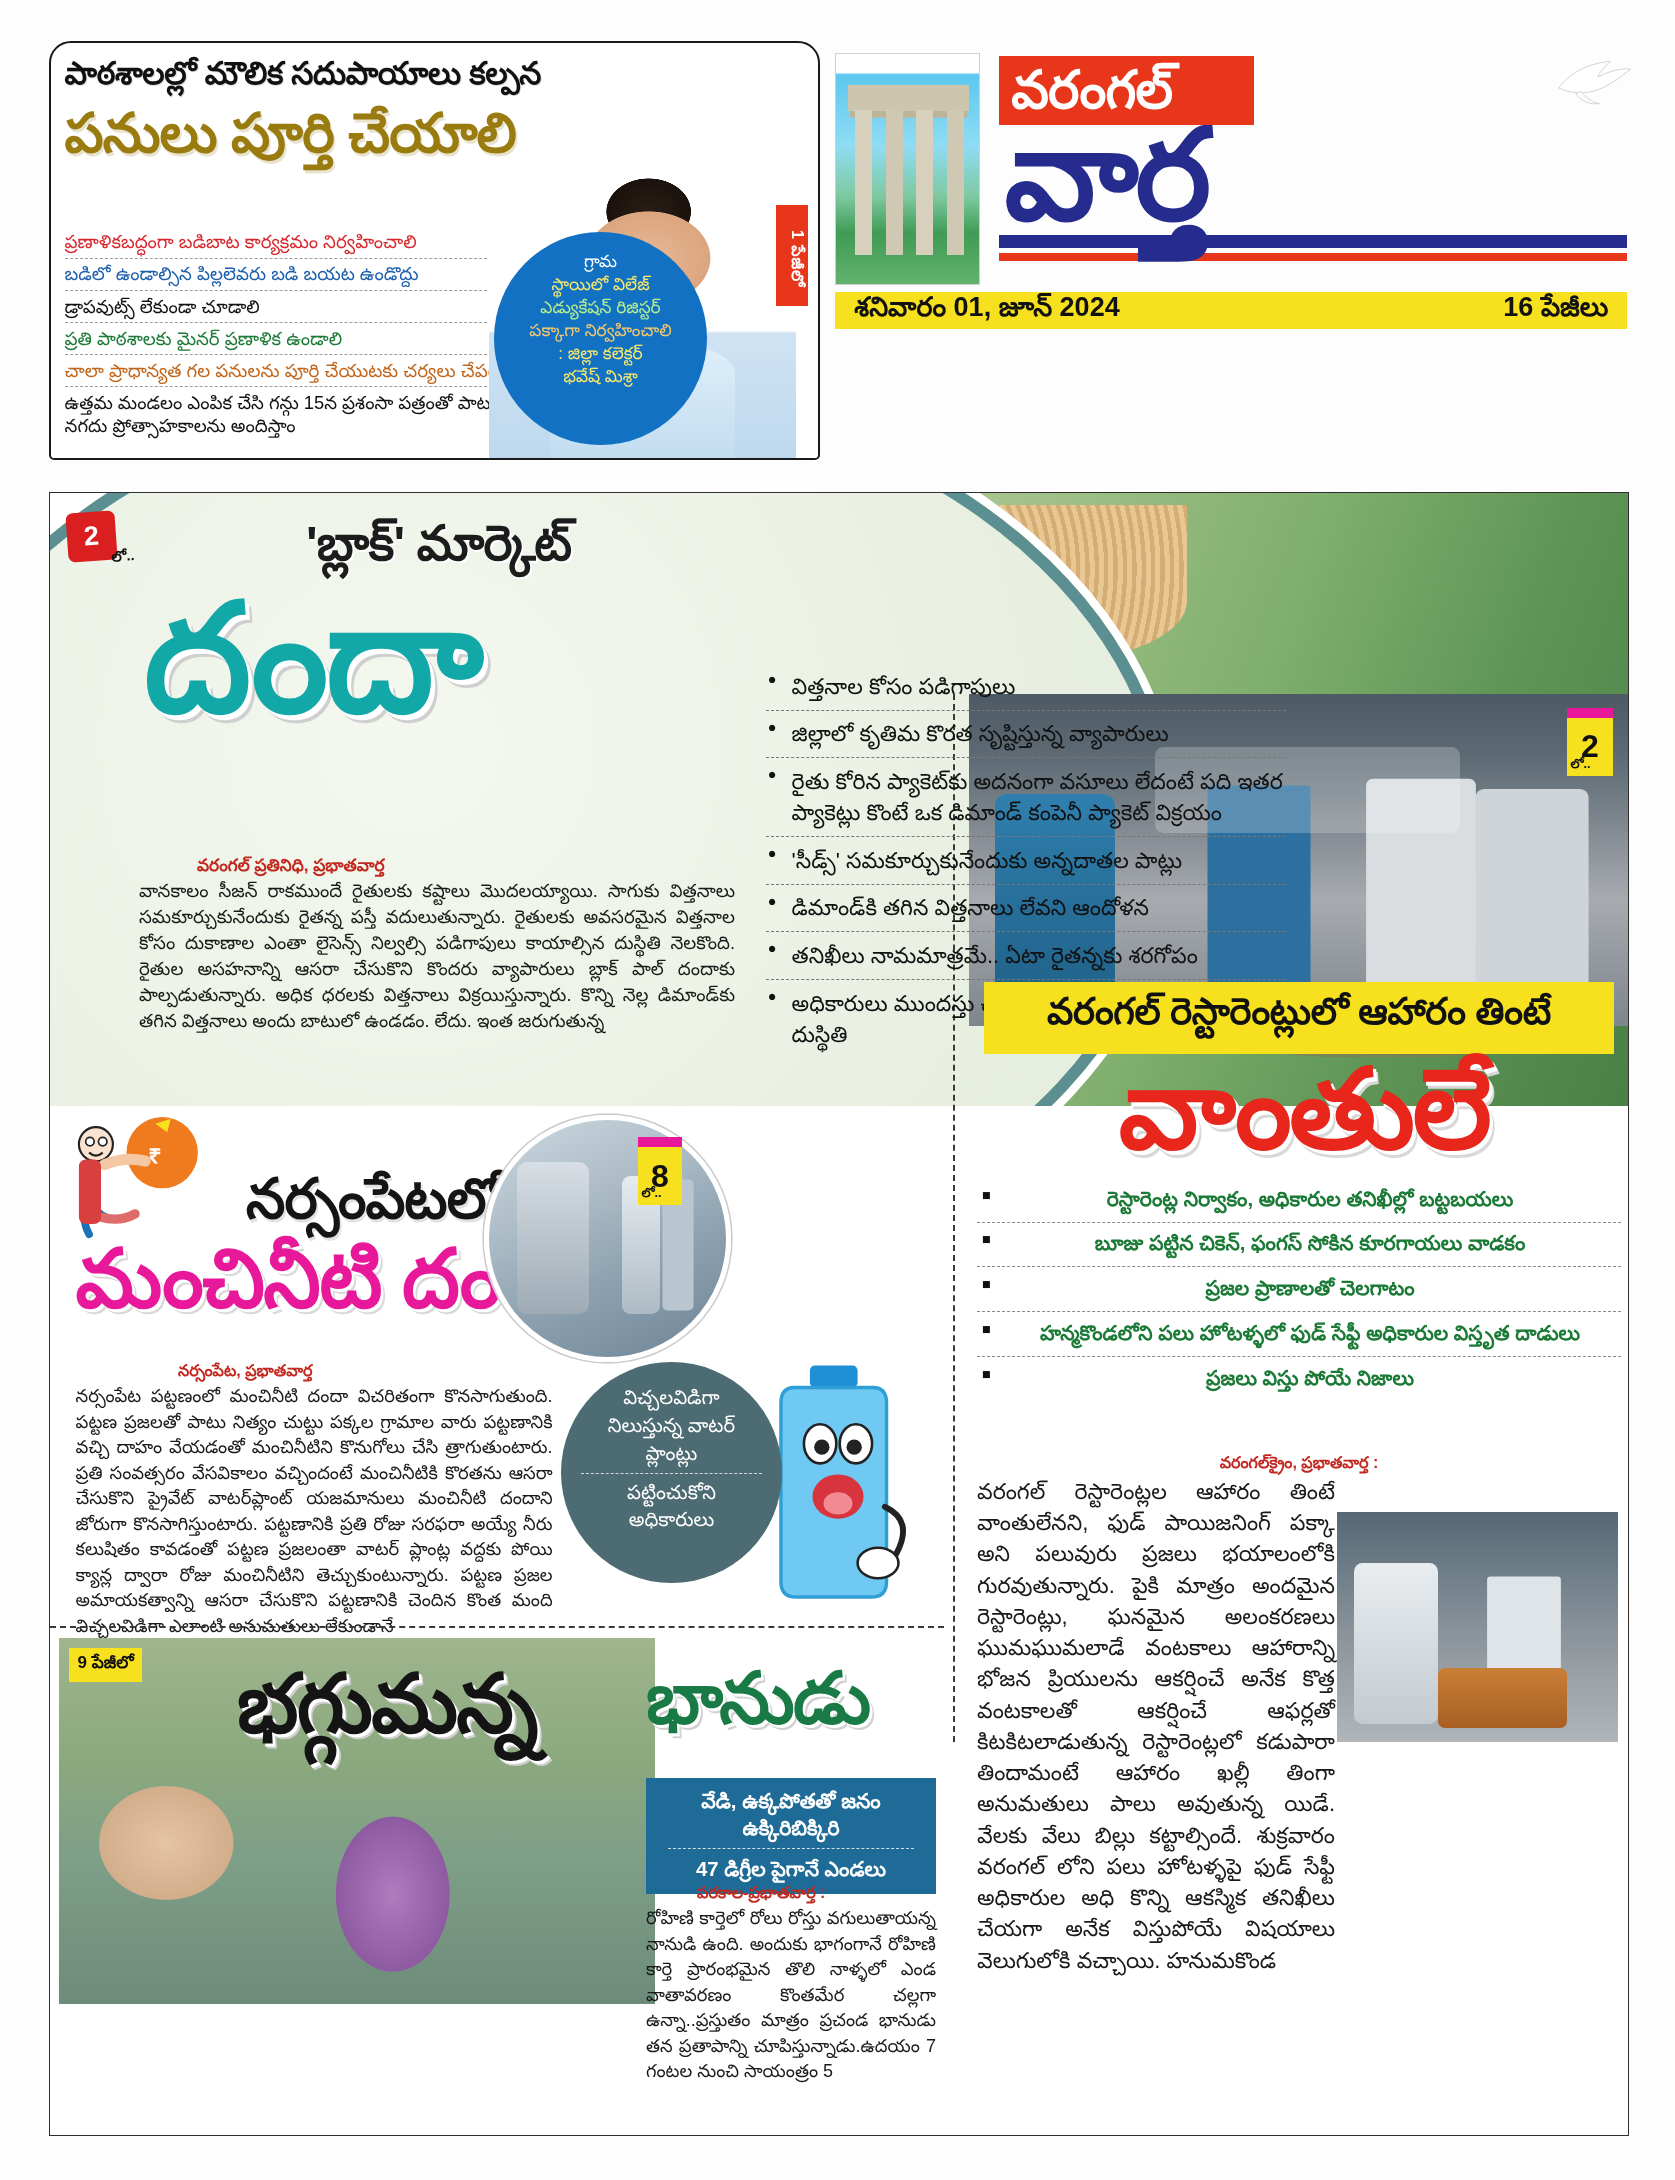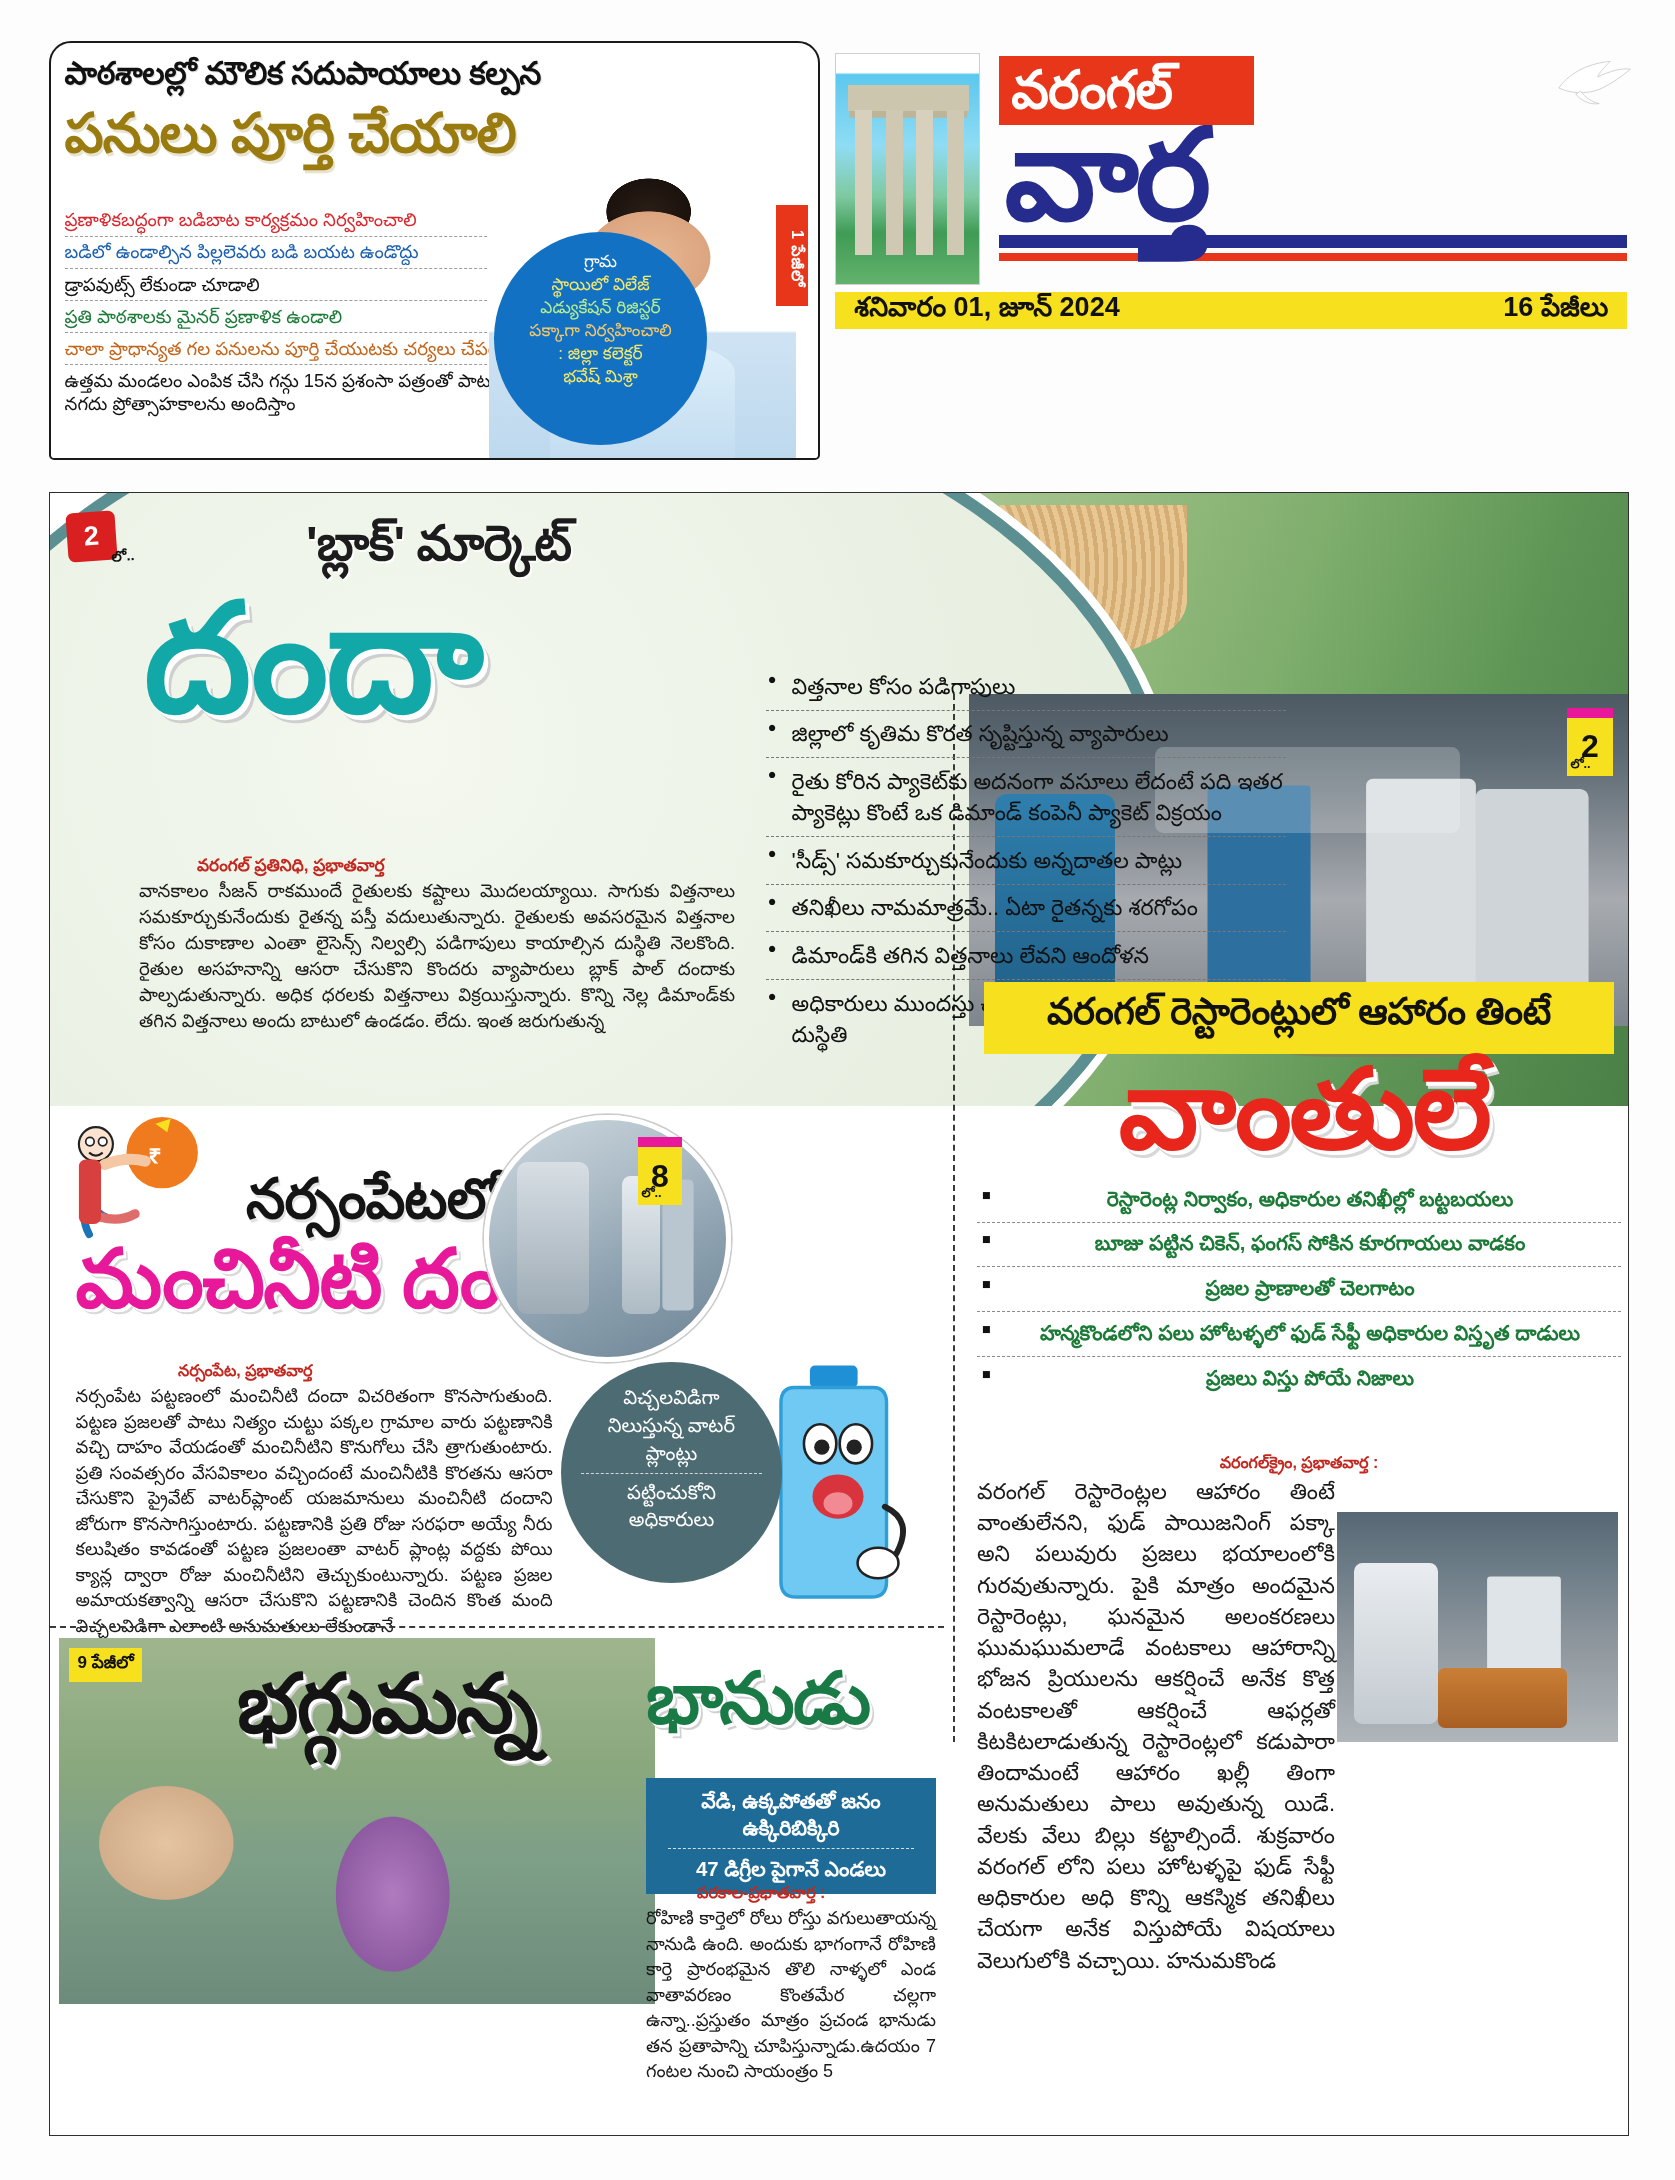--- a/index.html
+++ b/index.html
@@ -59,21 +59,21 @@
     width: 477px;
   }
   .promo-bullets li {
     list-style: none;
     font-size: 18.3px;
     line-height: 1.28;
     padding: 3.4px 0 4.3px 0;
     border-bottom: 1.7px dashed #9c9c9c;
     white-space: nowrap;
   }
-  .promo-bullets li:nth-child(1){ color:#d8272c; }
+  .promo-bullets li:nth-child(1){ color:#d8272c;margin-top:22px; }
   .promo-bullets li:nth-child(2){ color:#1b5fae; }
   .promo-bullets li:nth-child(3){ color:#111; }
   .promo-bullets li:nth-child(4){ color:#1b7a36; white-space: normal; }
   .promo-bullets li:nth-child(5){ color:#c2661b; white-space: normal; }
   .promo-bullets li:nth-child(6){ color:#111; white-space: normal; border-bottom: none; }
 
   
   .promo-circle {
     position: absolute;
     left: 443px; top: 189px;
@@ -571,22 +571,22 @@
       </div>
 
       <div class="lead-kicker">'బ్లాక్' మార్కెట్</div>
       <div class="lead-title">దందా</div>
 
       <ul class="lead-bullets">
         <li>విత్తనాల కోసం పడిగాపులు</li>
         <li>జిల్లాలో కృతిమ కొరత సృష్టిస్తున్న వ్యాపారులు</li>
         <li>రైతు కోరిన ప్యాకెట్‌కు అదనంగా వసూలు లేదంటే పది ఇతర ప్యాకెట్లు కొంటే ఒక డిమాండ్ కంపెనీ ప్యాకెట్ విక్రయం</li>
         <li>'సీడ్స్' సమకూర్చుకునేందుకు అన్నదాతల పాట్లు</li>
+        <li>డిమాండ్‌కి తగిన విత్తనాలు లేవని ఆందోళన</li>
         <li>తనిఖీలు నామమాత్రమే.. ఏటా రైతన్నకు శరగోపం</li>
-        <li>డిమాండ్‌కి తగిన విత్తనాలు లేవని ఆందోళన</li>
         <li>అధికారులు ముందస్తు చర్యలు తీసుకోకపోవడంతో ఈ దుస్థితి</li>
       </ul>
 
       <div class="lead-byline">వరంగల్ ప్రతినిధి, ప్రభాతవార్త</div>
       <div class="lead-body">వానకాలం సీజన్ రాకముందే రైతులకు కష్టాలు మొదలయ్యాయి. సాగుకు విత్తనాలు సమకూర్చుకునేందుకు రైతన్న పస్తీ వదులుతున్నారు. రైతులకు అవసరమైన విత్తనాల కోసం దుకాణాల ఎంతా లైసెన్స్ నిల్వల్సి పడిగాపులు కాయాల్సిన దుస్థితి నెలకొంది. రైతుల అసహనాన్ని ఆసరా చేసుకొని కొందరు వ్యాపారులు బ్లాక్ పాల్ దందాకు పాల్పడుతున్నారు. అధిక ధరలకు విత్తనాలు విక్రయిస్తున్నారు. కొన్ని నెల్ల డిమాండ్‌కు తగిన విత్తనాలు అందు బాటులో ఉండడం. లేదు. ఇంత జరుగుతున్న</div>
     </div>
 
     <div class="water">
 
       <svg class="water-toon" viewBox="0 0 180 170">

